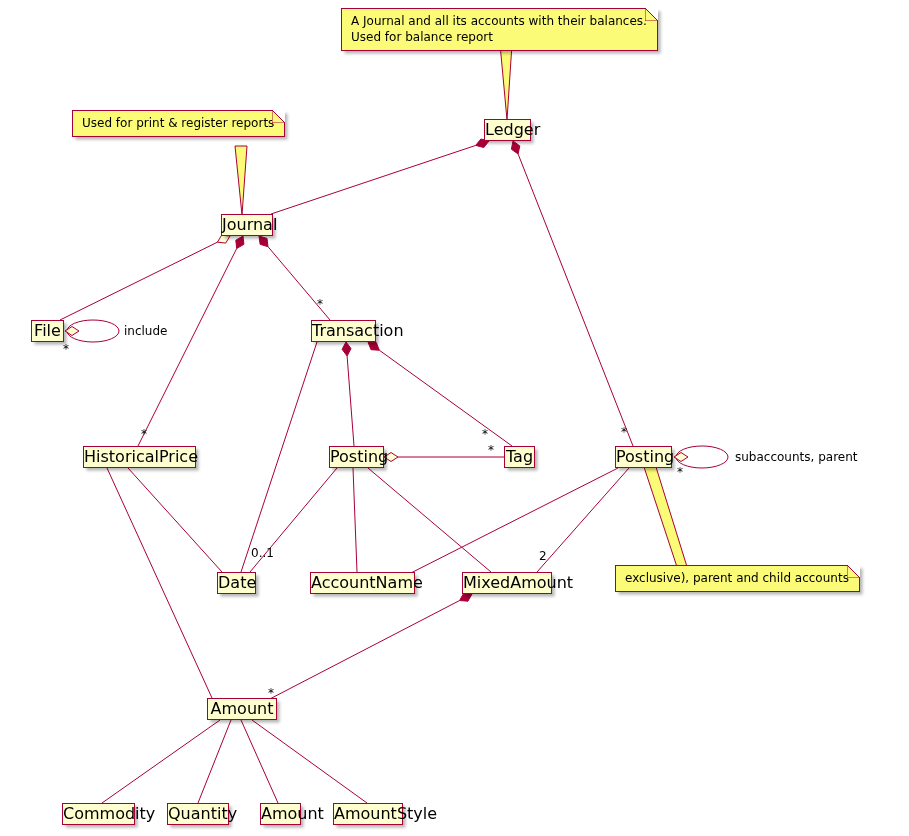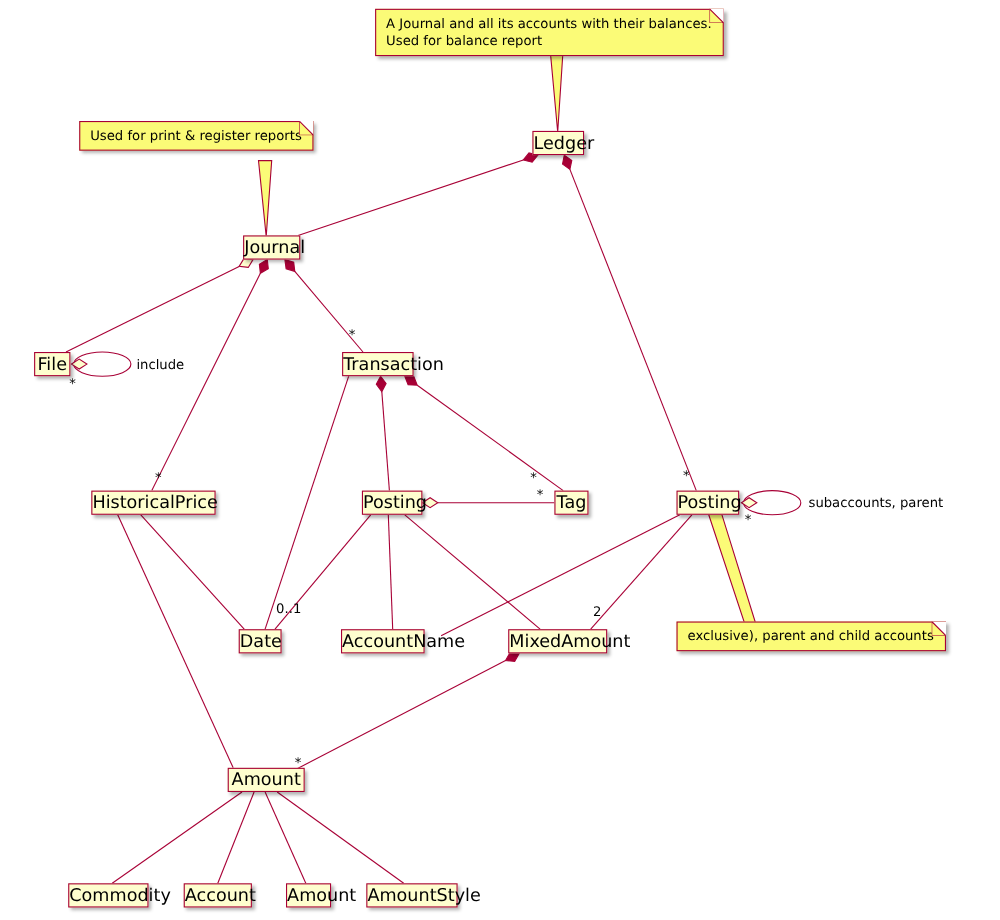--- a/index.html
+++ b/index.html
@@ -76,27 +76,27 @@
 
   <div class="cls" style="left:484px;top:119px;width:47px">Ledger</div>
   <div class="cls" style="left:221px;top:214px;width:52px">Journal</div>
   <div class="cls" style="left:31px;top:320px;width:33px">File</div>
   <div class="cls" style="left:311px;top:320px;width:65px">Transaction</div>
   <div class="cls" style="left:83px;top:446px;width:113px">HistoricalPrice</div>
   <div class="cls" style="left:329px;top:446px;width:55px">Posting</div>
   <div class="cls" style="left:504px;top:446px;width:31px">Tag</div>
   <div class="cls" style="left:615px;top:446px;width:57px">Posting</div>
   <div class="cls" style="left:217px;top:572px;width:39px">Date</div>
-  <div class="cls" style="left:310px;top:572px;width:76px">AccountName</div>
+  <div class="cls" style="left:310px;top:572px;width:105px">AccountName</div>
   <div class="cls" style="left:462px;top:572px;width:90px">MixedAmount</div>
   <div class="cls" style="left:207px;top:698px;width:70px">Amount</div>
   <div class="cls" style="left:62px;top:803px;width:73px">Commodity</div>
-  <div class="cls" style="left:167px;top:803px;width:62px">Account</div>
+  <div class="cls" style="left:167px;top:803px;width:62px">Quantity</div>
   <div class="cls" style="left:260px;top:803px;width:41px">Amount</div>
-  <div class="cls" style="left:333px;top:803px;width:83px">AmountStyle</div>
+  <div class="cls" style="left:333px;top:803px;width:70px">AmountStyle</div>
 
   <div class="note" style="left:341px;top:8px">
     <svg class="fold" width="13" height="13">
       <polygon points="0,0 13,0 13,13" fill="#ffffff"></polygon>
       <polygon points="0,0 13,13 0,13" fill="#FBFB77" stroke="#A80036" stroke-width="1"></polygon>
     </svg>
     <div class="note-line">A Journal and all its accounts with their balances.</div>
     <div class="note-line">Used for balance report</div>
   </div>
 

